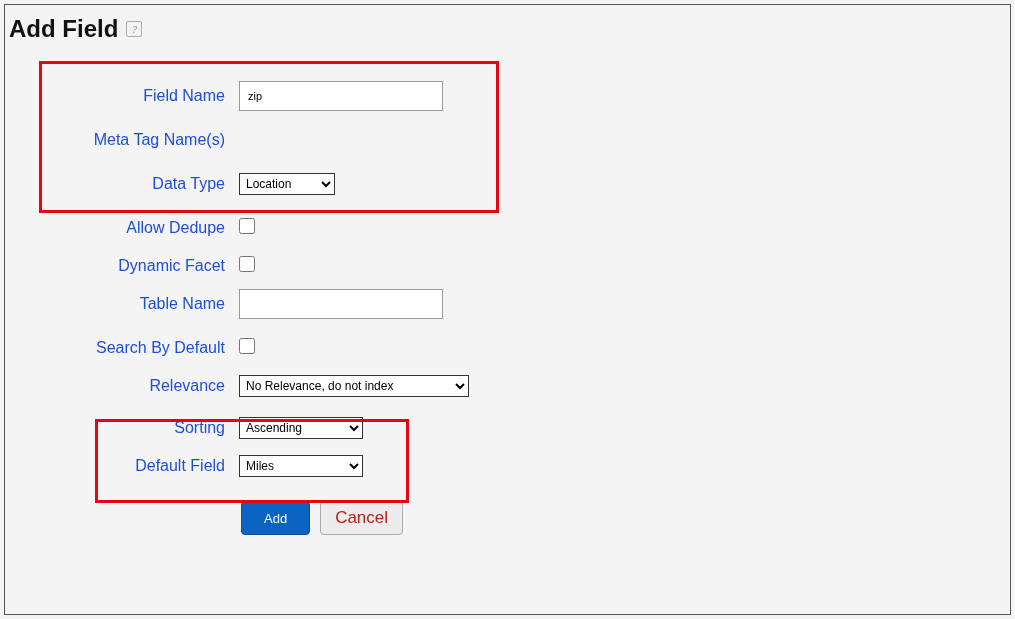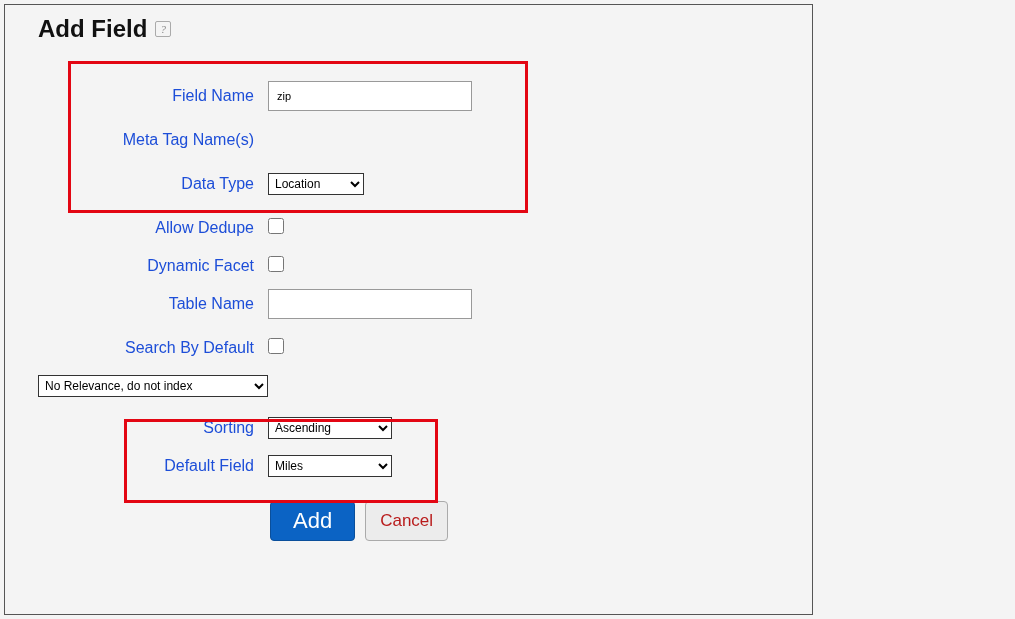--- a/index.html
+++ b/index.html
@@ -6,26 +6,26 @@
       box-sizing: border-box;
       margin: 0;
       padding: 0;
     }
     body {
       font-family: Arial, Helvetica, sans-serif;
       background: #f4f4f4;
       padding: 4px;
     }
     .panel {
-      width: 809px;
+      width: 1007px;
       height: 611px;
       background: #f4f4f4;
       border: 1px solid #555;
       position: relative;
-      padding: 10px 33px;
+      padding: 10px 4px;
     }
     .panel-title {
       font-size: 24px;
       font-weight: bold;
       color: #111;
       display: flex;
       align-items: center;
       gap: 8px;
       margin-bottom: 18px;
     }
@@ -100,21 +100,21 @@
     .button-row {
       margin-top: 20px;
       padding-left: 232px;
       display: flex;
       gap: 10px;
     }
     .btn-primary {
       background: #0b63c4;
       border: 1px solid #0a4f9b;
       color: #fff;
-      font-size: 22px;
+      font-size: 13px;
       padding: 6px 22px;
       border-radius: 4px;
       cursor: pointer;
     }
     .btn-secondary {
       background: #ececec;
       border: 1px solid #aaa;
       color: #b91c1c;
       font-size: 17px;
       padding: 6px 14px;
@@ -178,20 +178,21 @@
     </div>
 
     <div class="form-row compact">
       <div class="row-label">Search By Default</div>
       <div class="row-control">
         <input type="checkbox" style="">
       </div>
     </div>
 
     <div class="form-row compact">
+      <div class="row-label">Relevance</div>
       <div class="row-control">
         <select class="select-relevance">
           <option selected="">No Relevance, do not index</option>
         </select>
       </div>
     </div>
 
     <div class="form-row compact" style="margin-top:12px;">
       <div class="row-label">Sorting</div>
       <div class="row-control">

